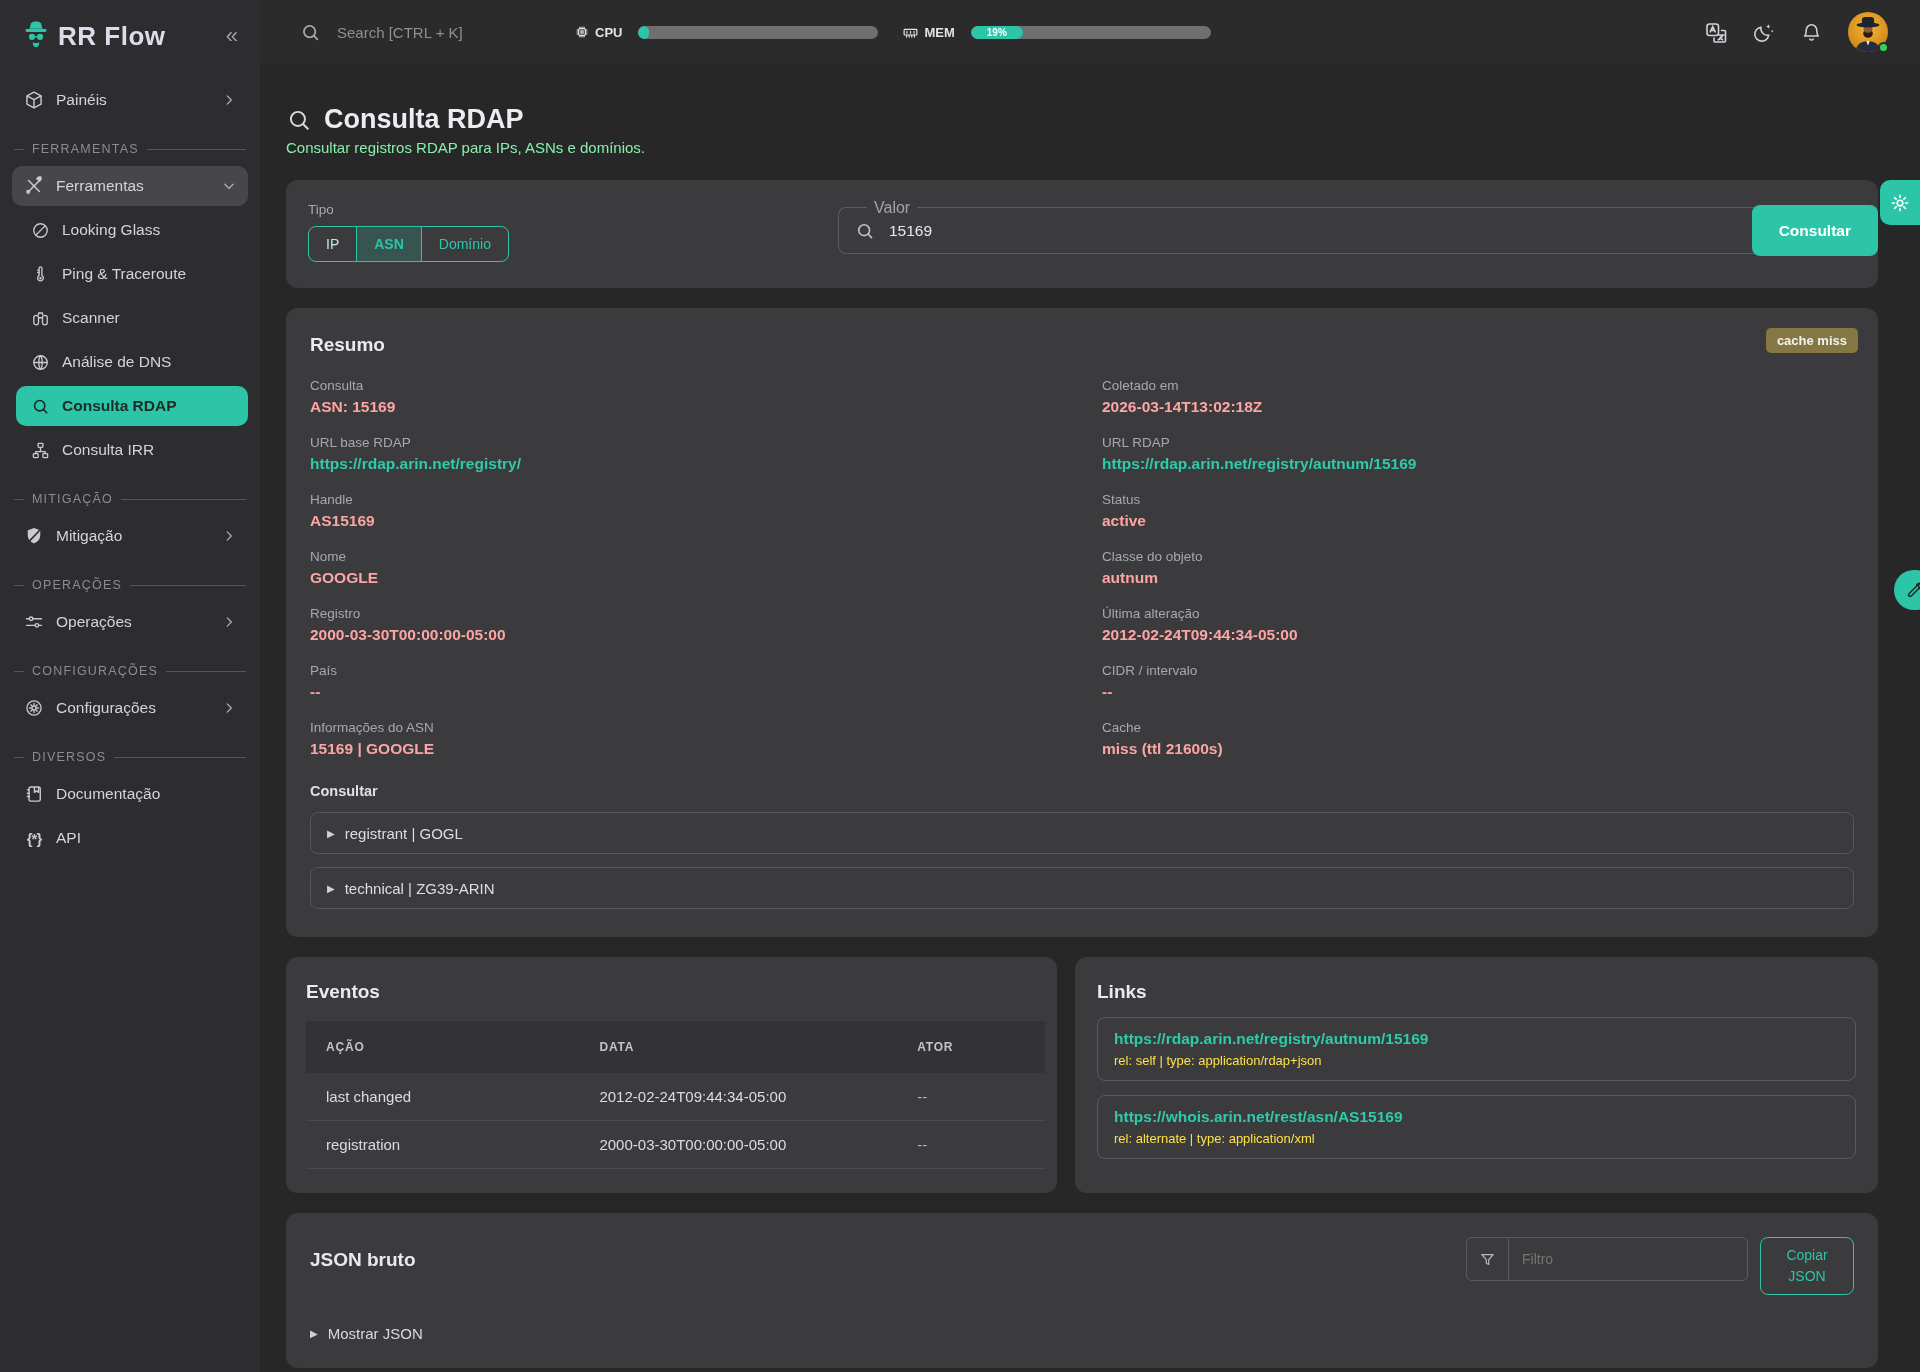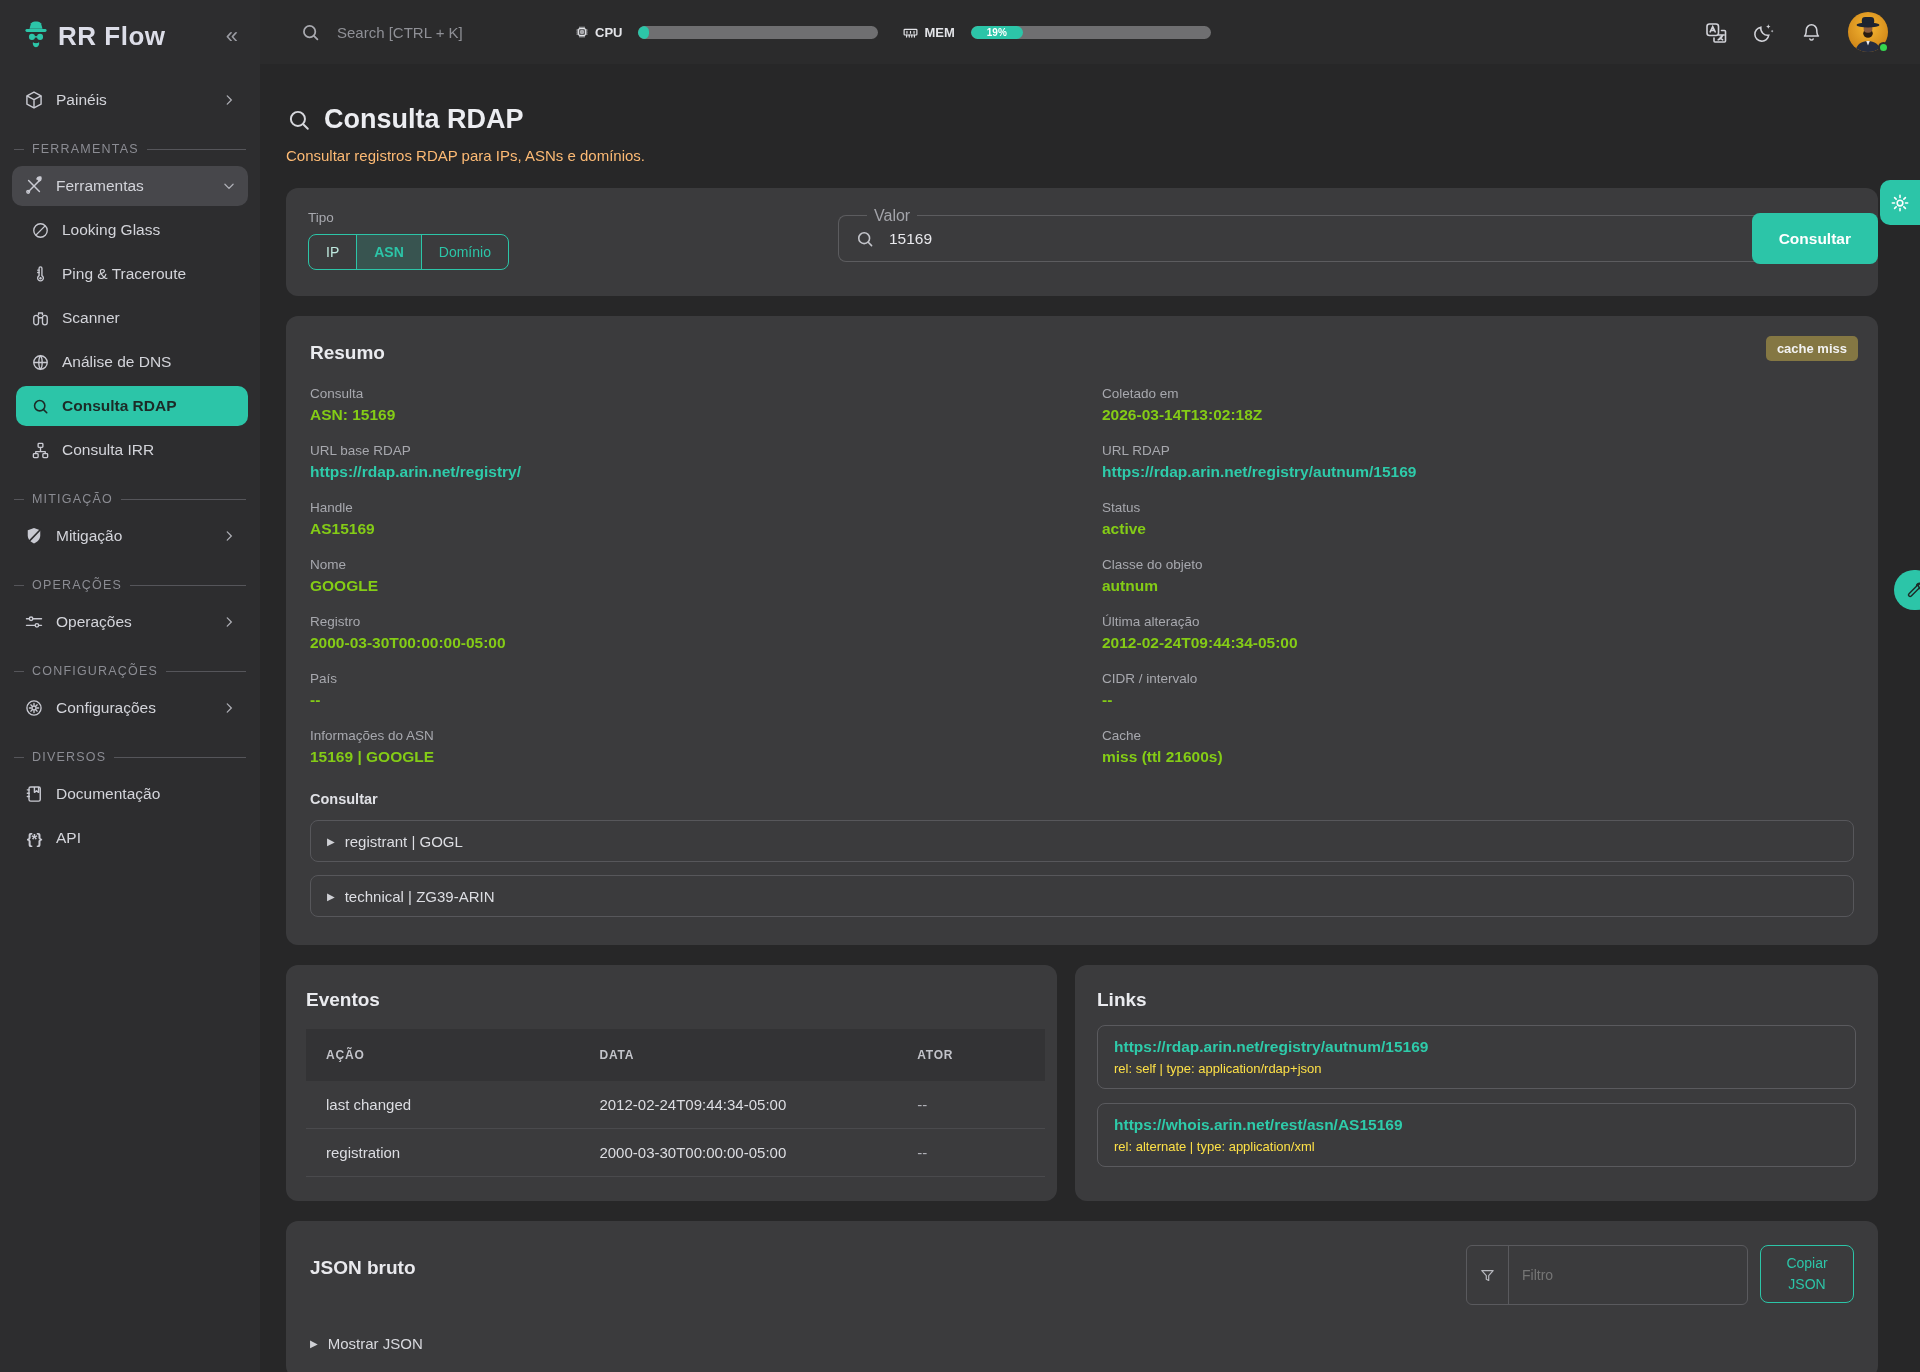--- a/index.html
+++ b/index.html
@@ -59,21 +59,21 @@
   .avatar-wrap { position:relative; width:40px; height:40px; cursor:pointer; }
   .avatar-wrap .dot {
     position:absolute; right:-1px; bottom:-1px; width:11px; height:11px;
     background:#35d64f; border:2px solid #2b2b2c; border-radius:50%;
   }
 
   .content { flex:1; padding:40px 42px 0 26px; overflow:hidden; }
 
   .page-head { display:flex; align-items:center; gap:12px; }
   .page-title { font-size:27px; font-weight:bold; color:#ecedf1; }
-  .page-sub { margin-top:12px; font-size:15px; color:#fdba74; }
+  .page-sub { margin-top:4px; font-size:15px; color:#86efac; }
 
   .card { background:#3b3b3d; border-radius:12px; }
 
   
   .form-card { margin-top:24px; padding:22px 0 26px 22px; display:flex; align-items:flex-start; }
   .tipo-block { width:530px; flex:0 0 530px; }
   .mini-label { font-size:13.5px; color:#a8a9af; }
   .seg { display:inline-flex; border:1px solid #2cc5a8; border-radius:8px; overflow:hidden; margin-top:9px; }
   .seg button {
     background:transparent; border:none; color:#2cc5a8; font-size:14px; font-family:inherit;
@@ -103,21 +103,21 @@
   
   .resumo-card { margin-top:20px; padding:26px 24px 28px 24px; position:relative; }
   .card-title { font-size:19px; font-weight:600; color:#eaebef; }
   .badge {
     position:absolute; top:20px; right:20px; background:#847743; color:#f2f2f2;
     font-size:13px; font-weight:bold; padding:5px 11px; border-radius:5px;
   }
   .fields-grid { display:grid; grid-template-columns:1fr 1fr; column-gap:40px; margin-top:22px; }
   .field { margin-bottom:19px; }
   .f-label { font-size:13.5px; color:#a7a8ae; margin-bottom:5px; }
-  .f-value { font-size:15.5px; font-weight:bold; color:#84cc16; }
+  .f-value { font-size:15.5px; font-weight:bold; color:#fca5a5; }
   .f-value.link { color:#2ecbaa; cursor:pointer; }
   .entities-label { font-size:14.5px; font-weight:bold; color:#dfe0e5; margin-top:6px; }
   .entity-row {
     border:1px solid #57575b; border-radius:8px; height:42px; display:flex;
     align-items:center; gap:10px; padding:0 16px; margin-top:13px; font-size:15px;
     color:#dddee3; cursor:pointer;
   }
   .tri { font-size:10px; color:#cfd0d5; }
 
   
@@ -133,21 +133,21 @@
   .ev-table td.dim { color:#b0b1b7; }
   .links-card { flex:1; padding:24px 22px; }
   .link-box { border:1px solid #5a5a5e; border-radius:8px; padding:12px 16px; margin-top:14px; cursor:pointer; }
   .link-url { color:#2ecbaa; font-weight:bold; font-size:15.5px; }
   .link-meta { color:#fde047; font-size:13px; margin-top:5px; }
 
   
   .json-card { margin-top:20px; padding:24px 24px 26px 24px; }
   .json-head { display:flex; align-items:flex-start; }
   .json-title { font-size:19px; font-weight:600; margin-top:12px; flex:1; }
-  .filter-box { display:flex; border:1px solid #5a5a5e; border-radius:6px; overflow:hidden; height:60px; }
+  .filter-box { display:flex; border:1px solid #5a5a5e; border-radius:6px; overflow:hidden; height:44px; }
   .filter-ic { width:42px; display:grid; place-items:center; border-right:1px solid #5a5a5e; color:#b7b8be; }
   .filter-box input {
     width:238px; background:transparent; border:none; outline:none; padding:0 13px;
     color:#d8d9de; font-size:14px; font-family:inherit;
   }
   .btn-copy {
     margin-left:12px; width:94px; border:1px solid #2cc5a8; color:#2cc5a8; background:transparent;
     border-radius:8px; font-size:14px; font-family:inherit; cursor:pointer; padding:7px 6px; line-height:1.5;
   }
   .json-toggle { display:flex; align-items:center; gap:10px; margin-top:30px; font-size:15px; color:#d8d9de; cursor:pointer; }

